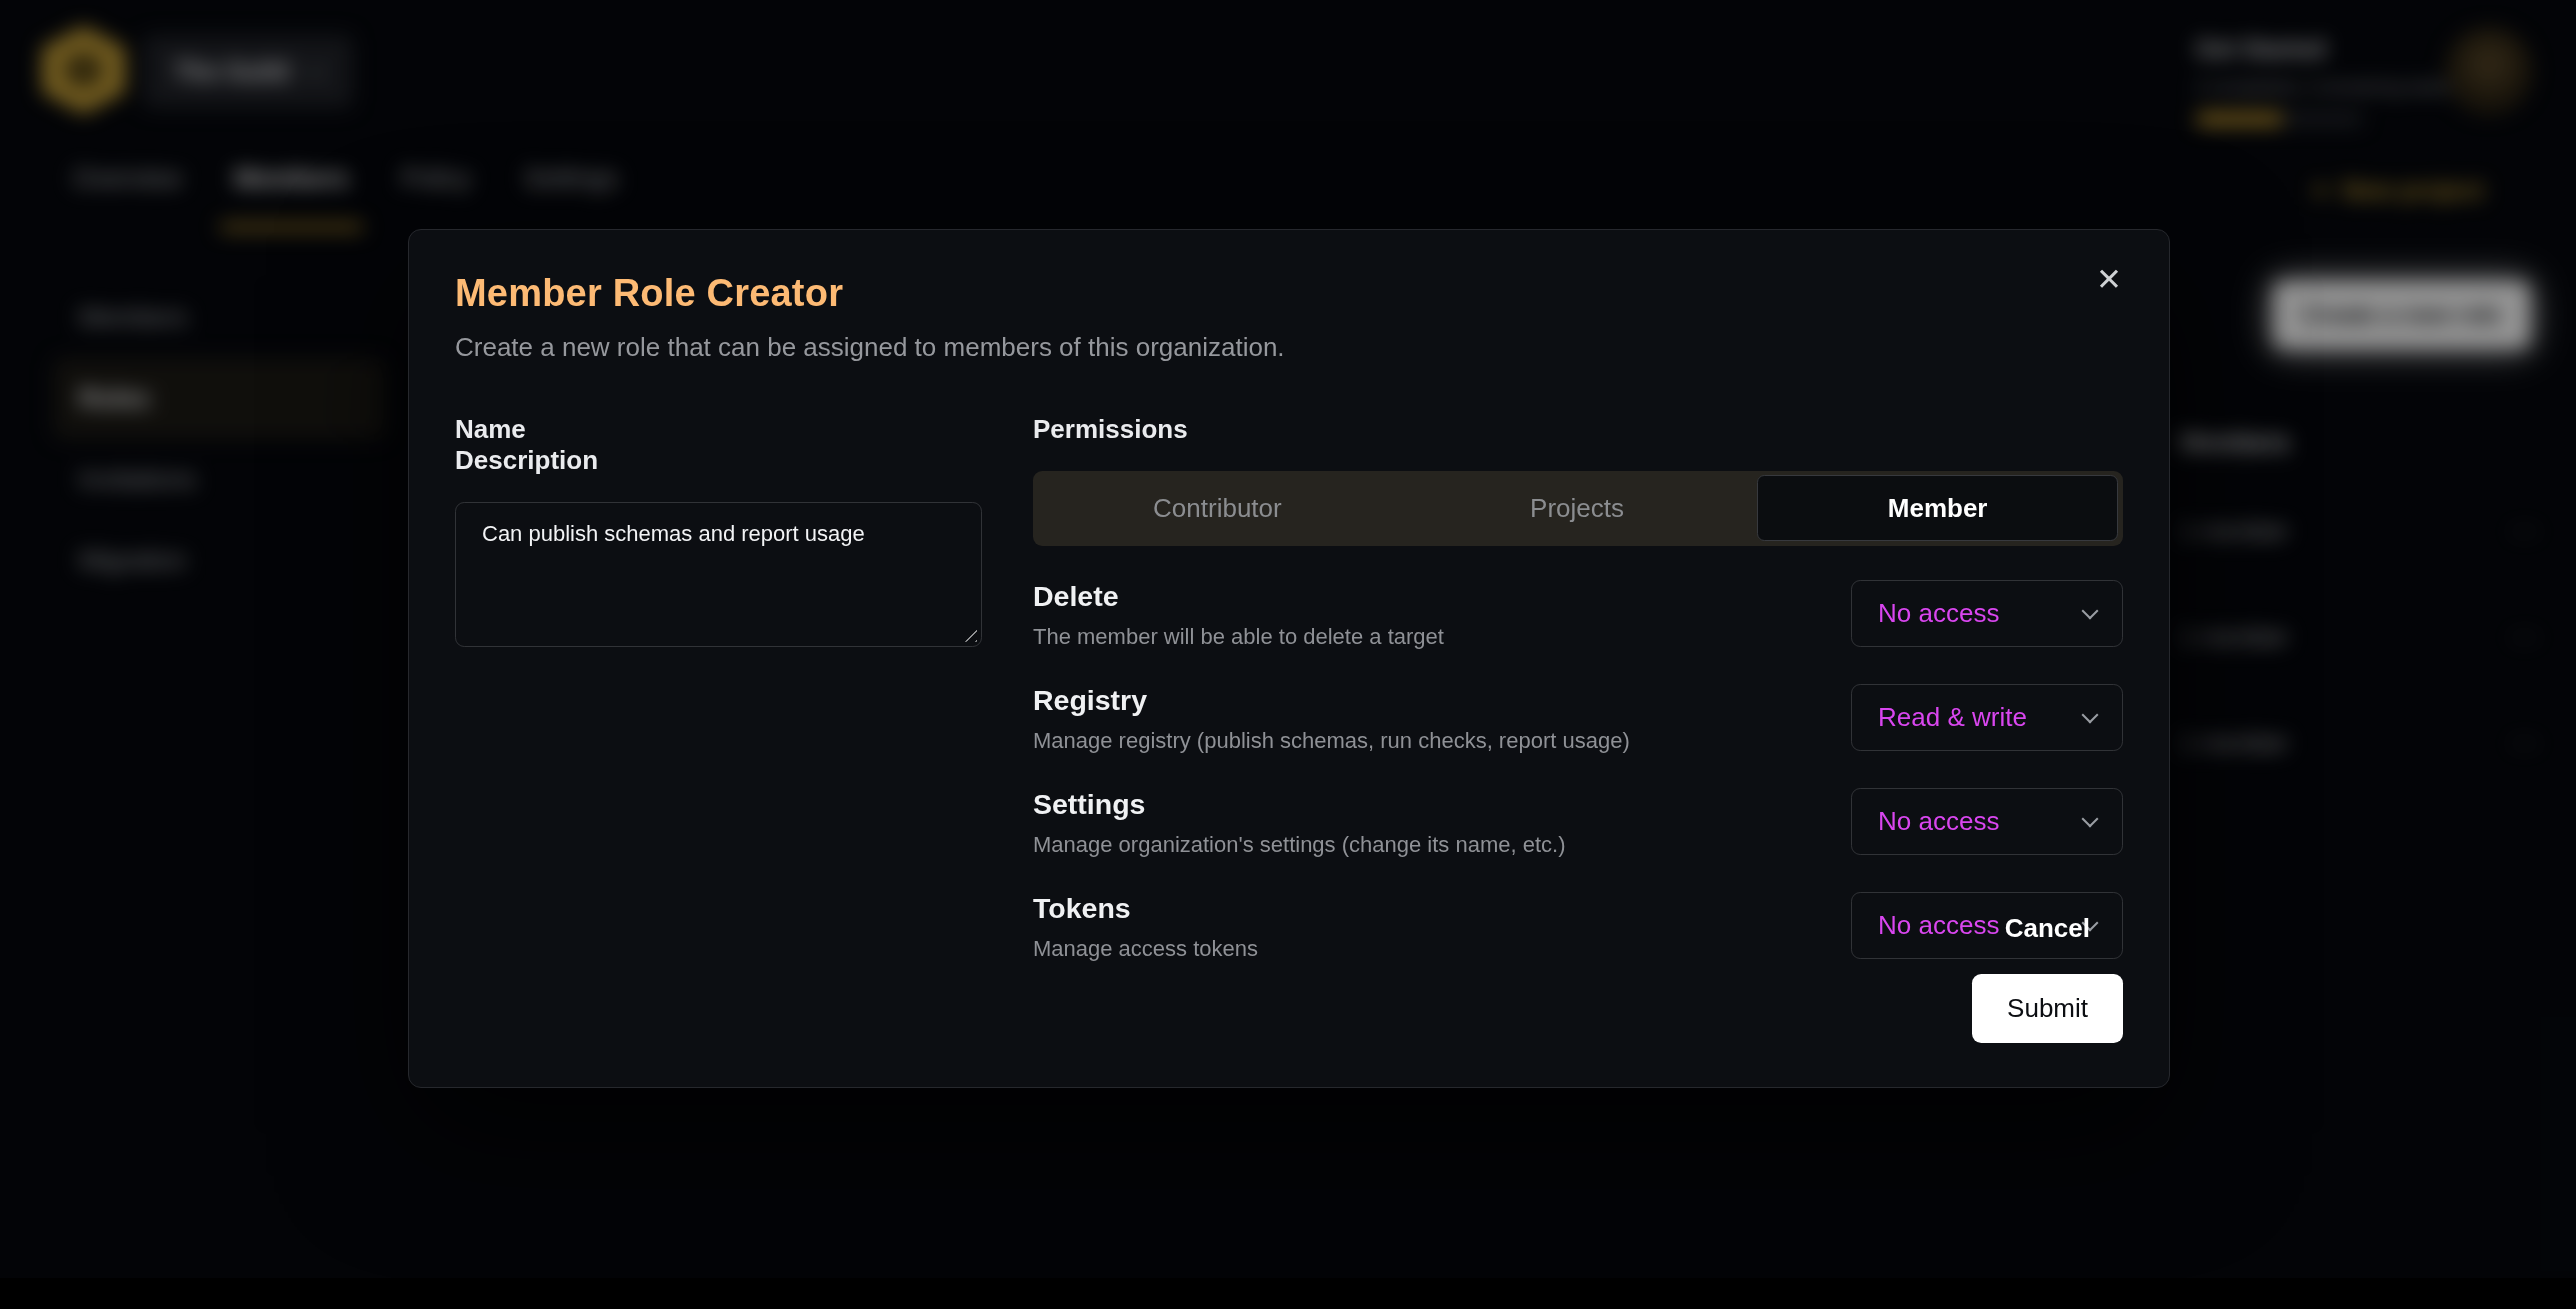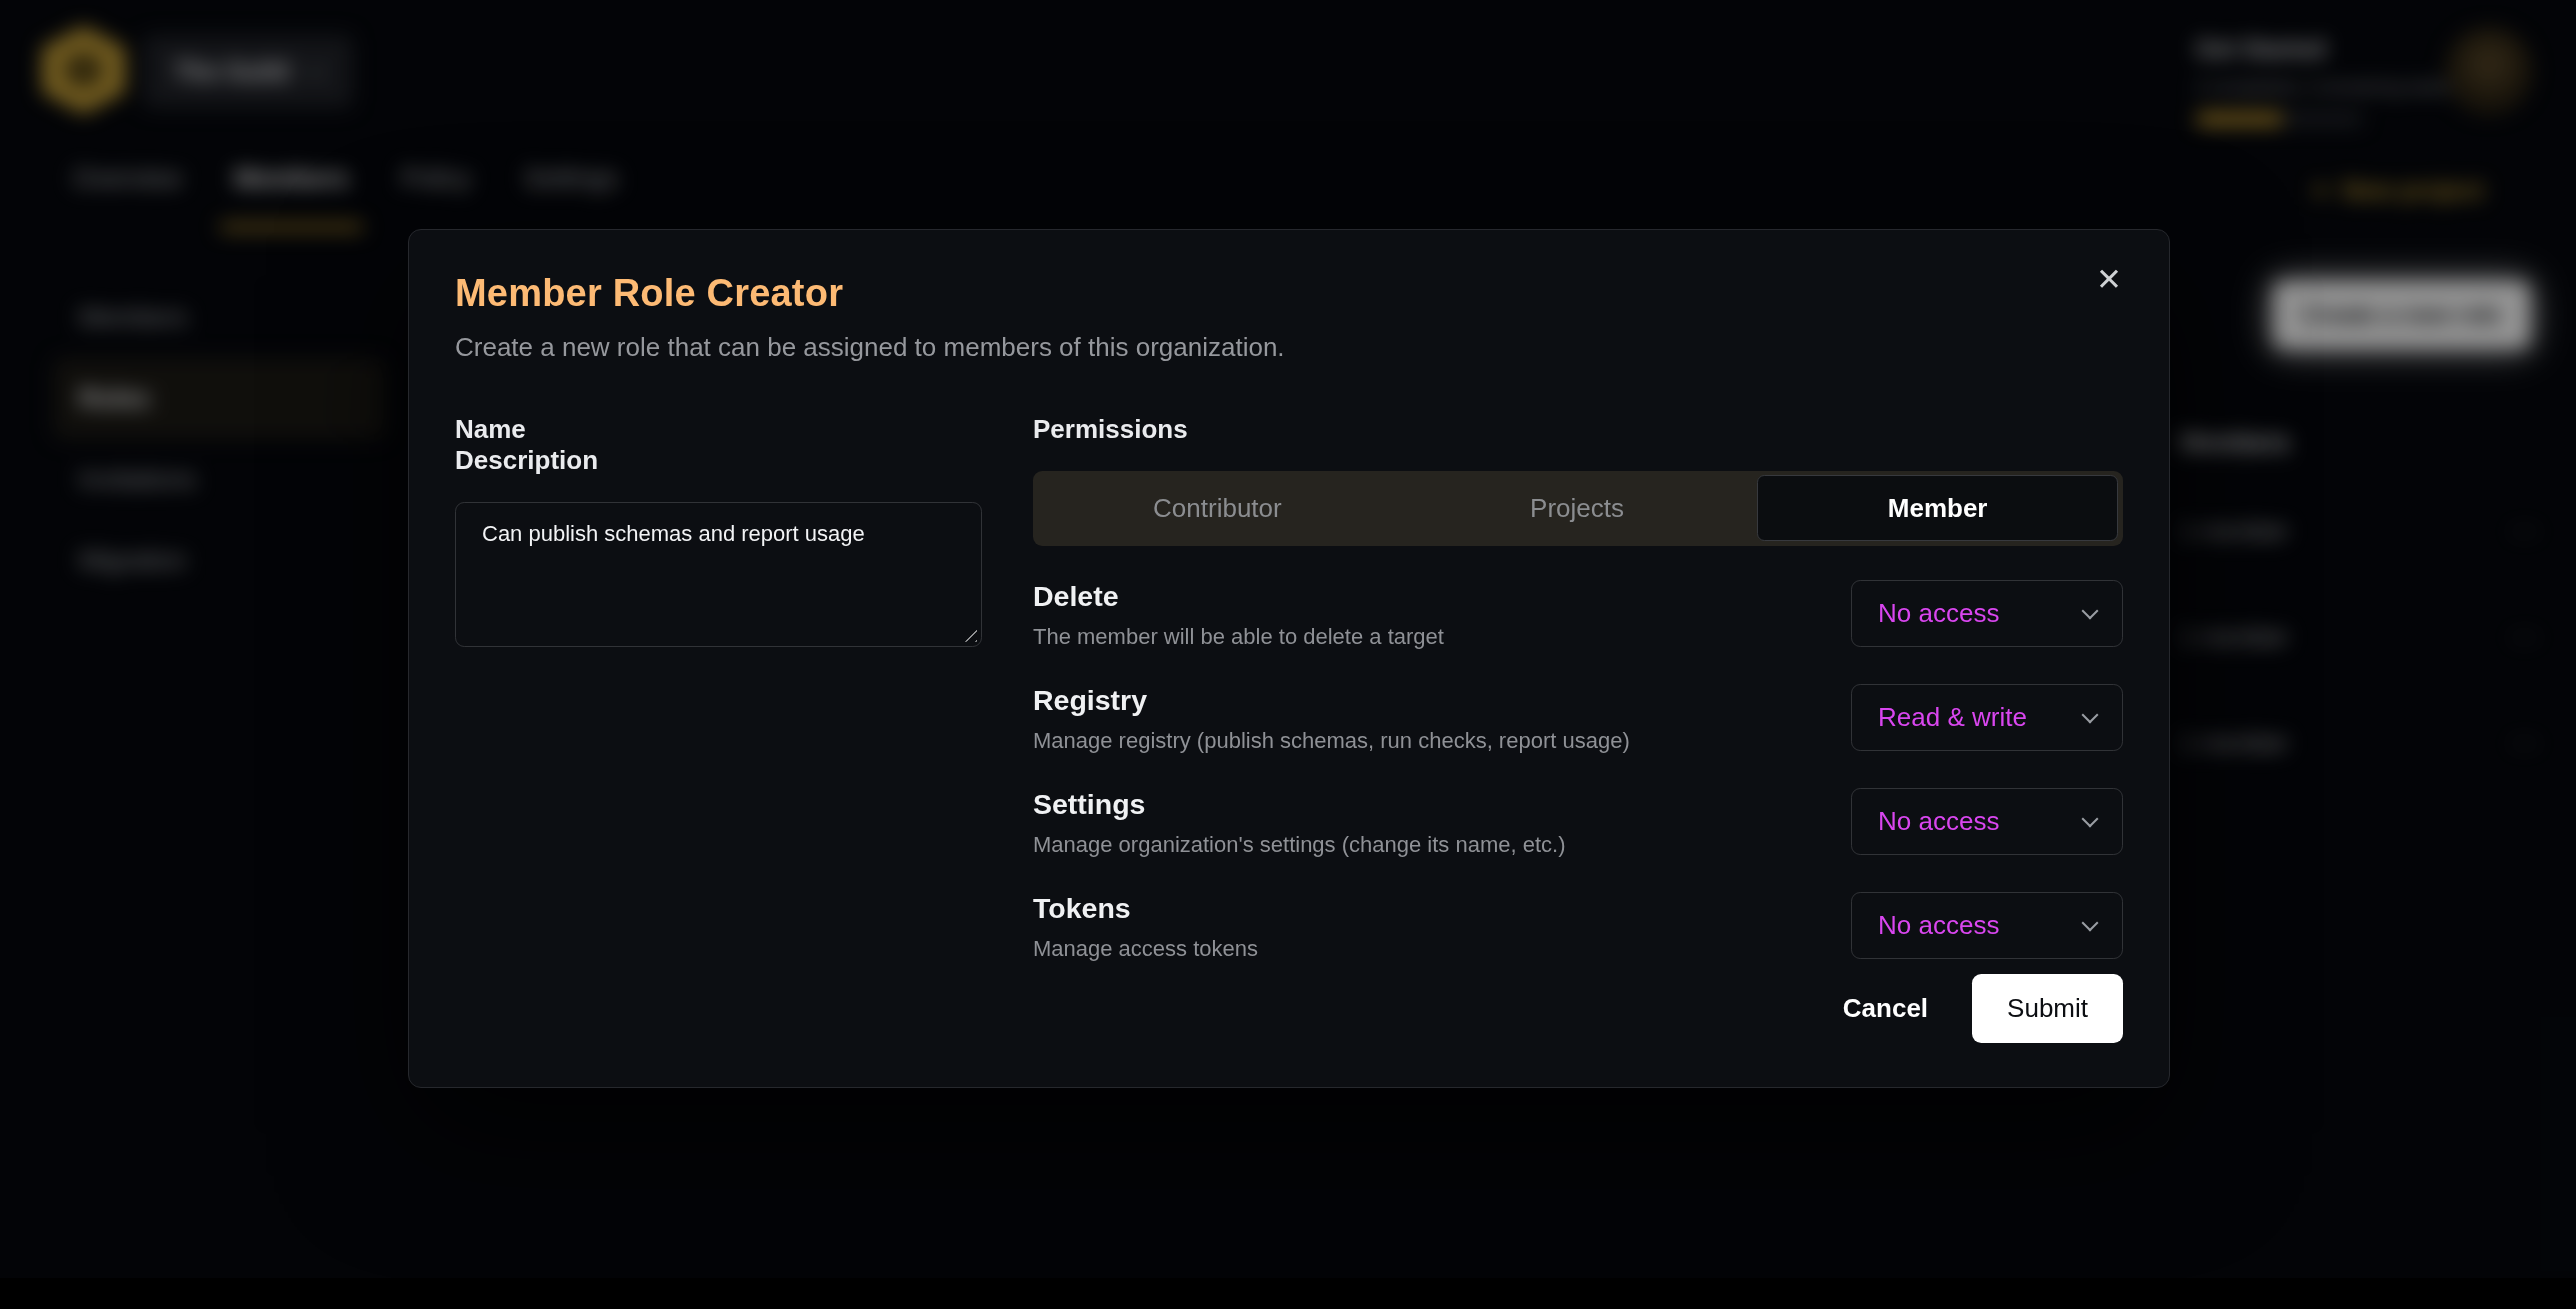--- a/index.html
+++ b/index.html
@@ -90,21 +90,21 @@
   .seg-tab.active { background:#0b0d10; border:0.9px solid #37393e; color:#ffffff; font-weight:700; }
 
   .perm-row { display:flex; justify-content:space-between; align-items:flex-start; margin-top:34px; }
   .perm-title { font-size:28.5px; font-weight:700; color:#f0f1f3; }
   .perm-desc  { font-size:22px; color:#8f9196; margin-top:11px; }
   .perm-select { width:272px; height:67px; border:0.9px solid #313337; border-radius:9.2px; display:flex;
                  align-items:center; justify-content:space-between; padding:0 26px; flex:none; }
   .perm-select .val { font-size:26px; color:#d946ef; }
   .perm-select .chev { border-color:#9a9da3; border-width:2.8px; width:12px; height:12px; margin-top:-3.7px; }
 
-  .modal-footer { position:absolute; right:46px; bottom:44px; display:flex; align-items:flex-end; gap:11px; }
+  .modal-footer { position:absolute; right:46px; bottom:44px; display:flex; align-items:flex-end; gap:11px;flex-direction:column; }
   .btn-cancel { height:69px; padding:0 33px; background:transparent; border:none; color:#ffffff;
                 font-size:26px; font-weight:600; font-family:inherit; }
   .btn-submit { height:69px; padding:0 35px; background:#ffffff; border:none; border-radius:9.2px;
                 color:#0c0e12; font-size:26px; font-weight:400; font-family:inherit; }
 </style>
 </head>
 <body>
 
 <div class="screen">
 

